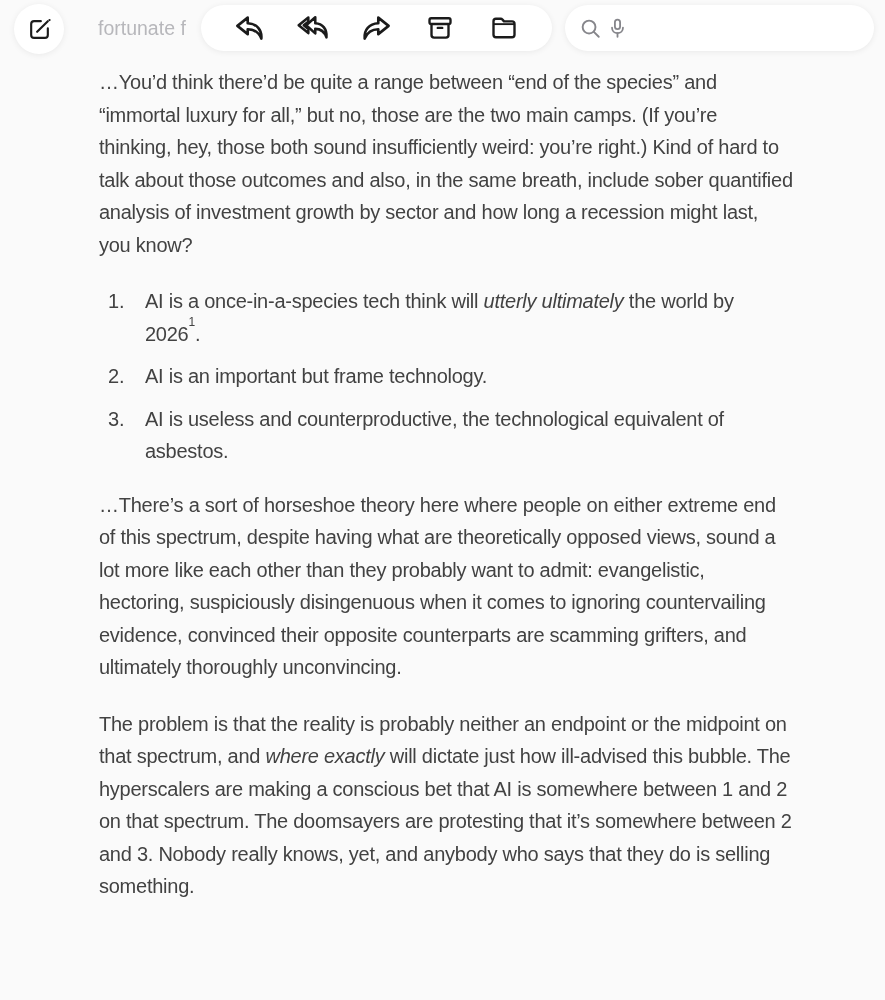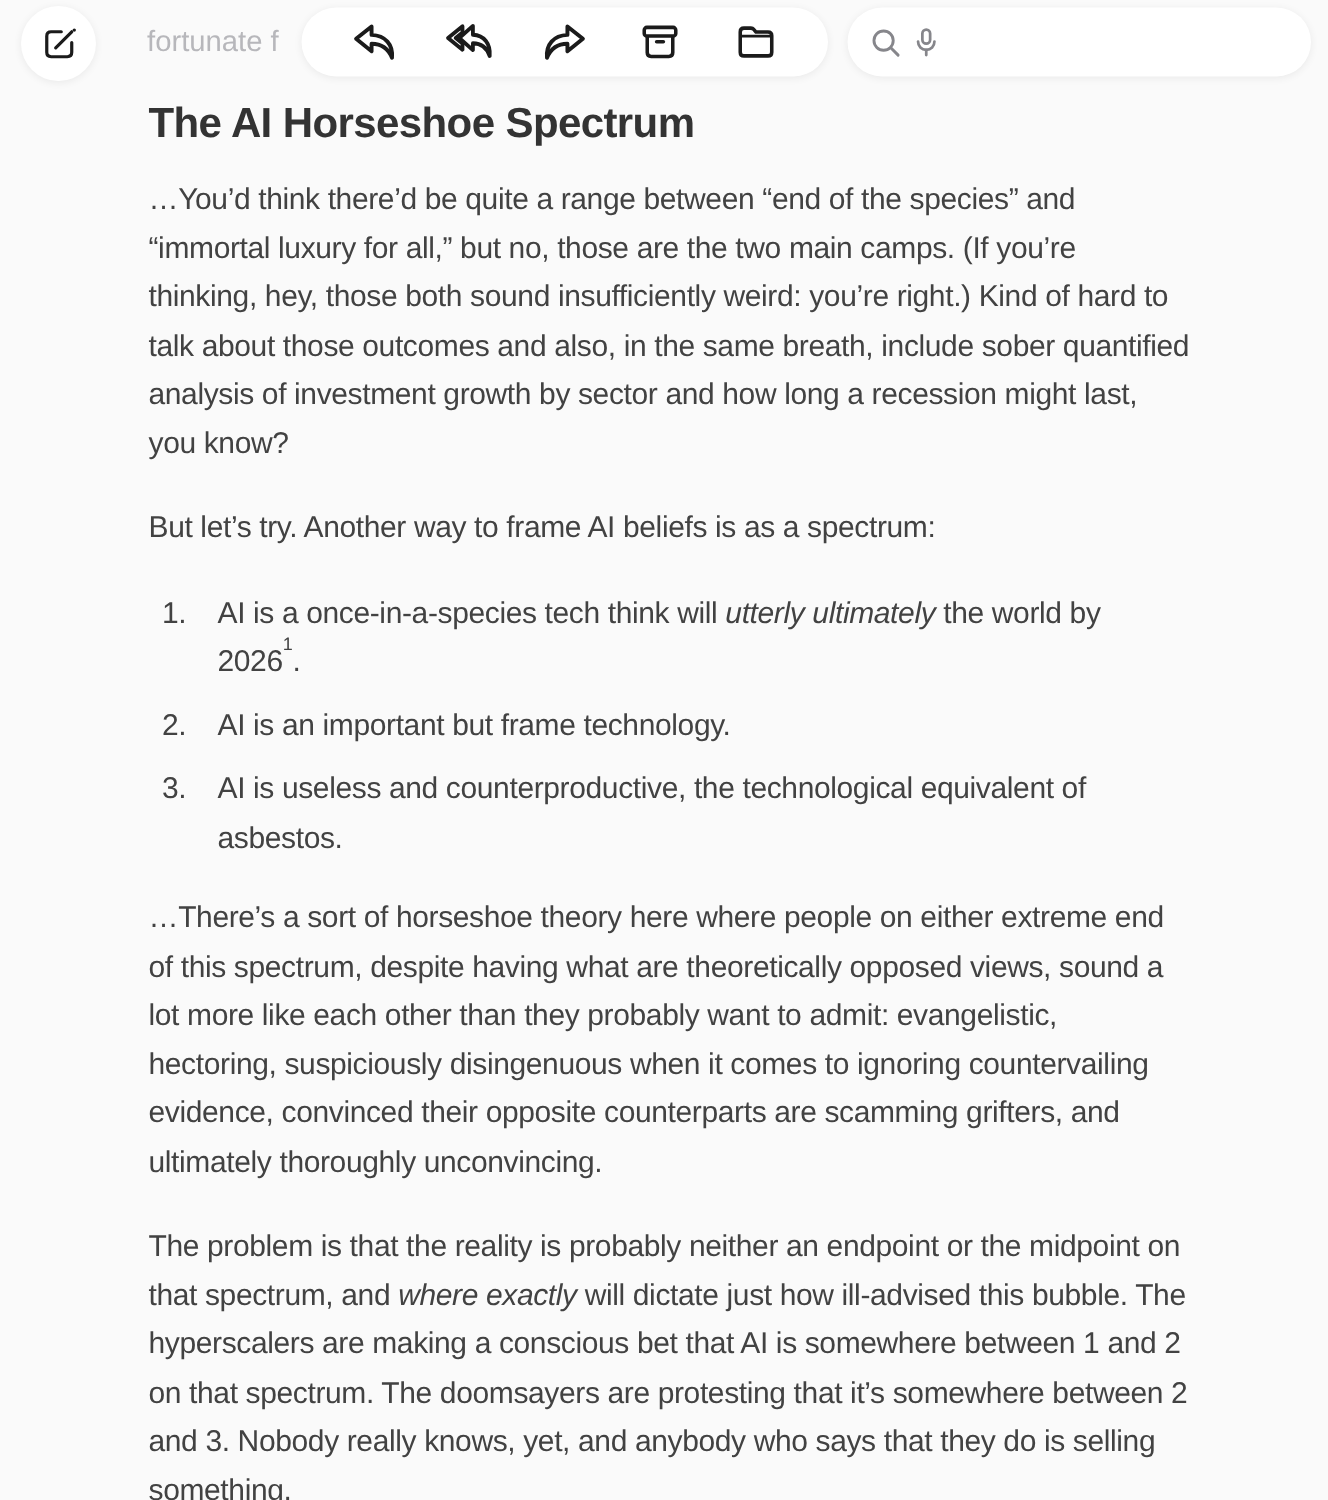--- a/index.html
+++ b/index.html
@@ -142,24 +142,22 @@
           <path d="M6.3 11.2 C6.3 14.6 8.7 16.9 12 16.9 C15.3 16.9 17.7 14.6 17.7 11.2" fill="none" stroke="#86868b" stroke-width="1.9" stroke-linecap="round"></path>
           <line x1="12" y1="16.9" x2="12" y2="20.6" stroke="#86868b" stroke-width="1.9" stroke-linecap="round"></line>
         </svg>
       </span>
     </span>
   </div>
 
 </header>
 
 <main>
-  <h1>The AI Horseshoe Spectrum</h1>
   <div class="note-body">
       <p><span>…You’d think there’d be quite a range between “end of the species” and “immortal luxury for all,” but no, those are the two main camps. (If you’re thinking, hey, those both sound </span><span class="u">insufficiently weird</span><span>: you’re right.) Kind of hard to talk about those outcomes and also, in the same breath, include sober quantified analysis of investment growth by sector and how long a recession might last, you know?</span></p>
-      <p><span>But let’s try. Another way to frame AI beliefs is as a spectrum:</span></p>
       <ol>
         <li><span>AI is a once-in-a-species tech think will </span><em>utterly ultimately</em><span> the world by 2026</span><sup>1</sup><span>.</span></li>
         <li><span>AI is </span><span class="u">an important but frame technology</span><span>.</span></li>
         <li><span>AI is useless and counterproductive, the technological equivalent of asbestos.</span></li>
       </ol>
       <p><span>…There’s a sort of horseshoe theory here where people on either extreme end of this spectrum, despite having what are theoretically opposed views, sound a lot more like each other than they probably want to admit: evangelistic, hectoring, suspiciously disingenuous when it comes to ignoring countervailing evidence, convinced their opposite counterparts are scamming grifters, and ultimately thoroughly unconvincing.</span></p>
       <p><span>The problem is that the reality is probably neither an endpoint or the midpoint on that spectrum, and </span><em>where exactly</em><span> will dictate just how ill-advised this bubble. The hyperscalers are making a conscious bet that AI is somewhere between 1 and 2 on that spectrum. The doomsayers are protesting that it’s somewhere between 2 and 3. Nobody really knows, yet, and anybody who says that they do is selling something.</span></p>
     </div>
 </main>
 

